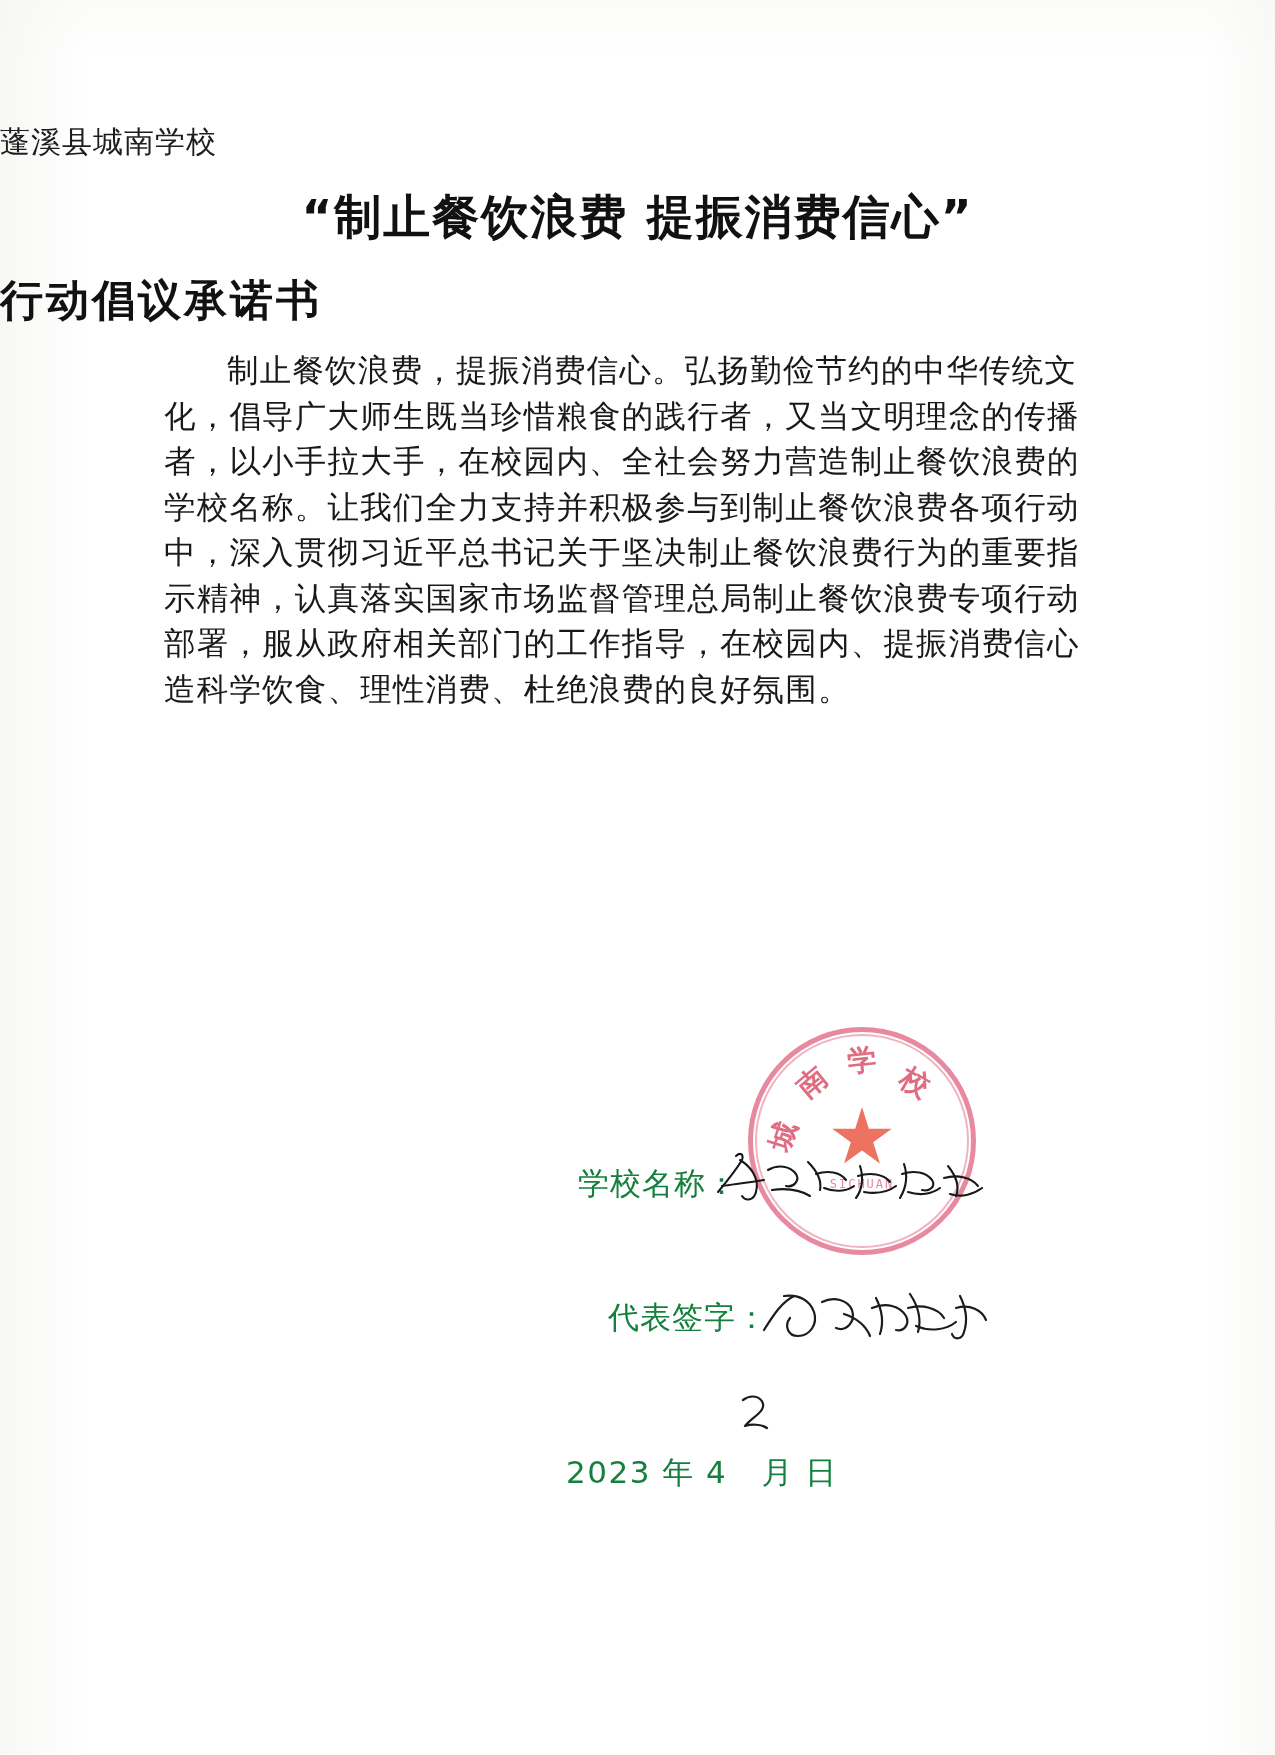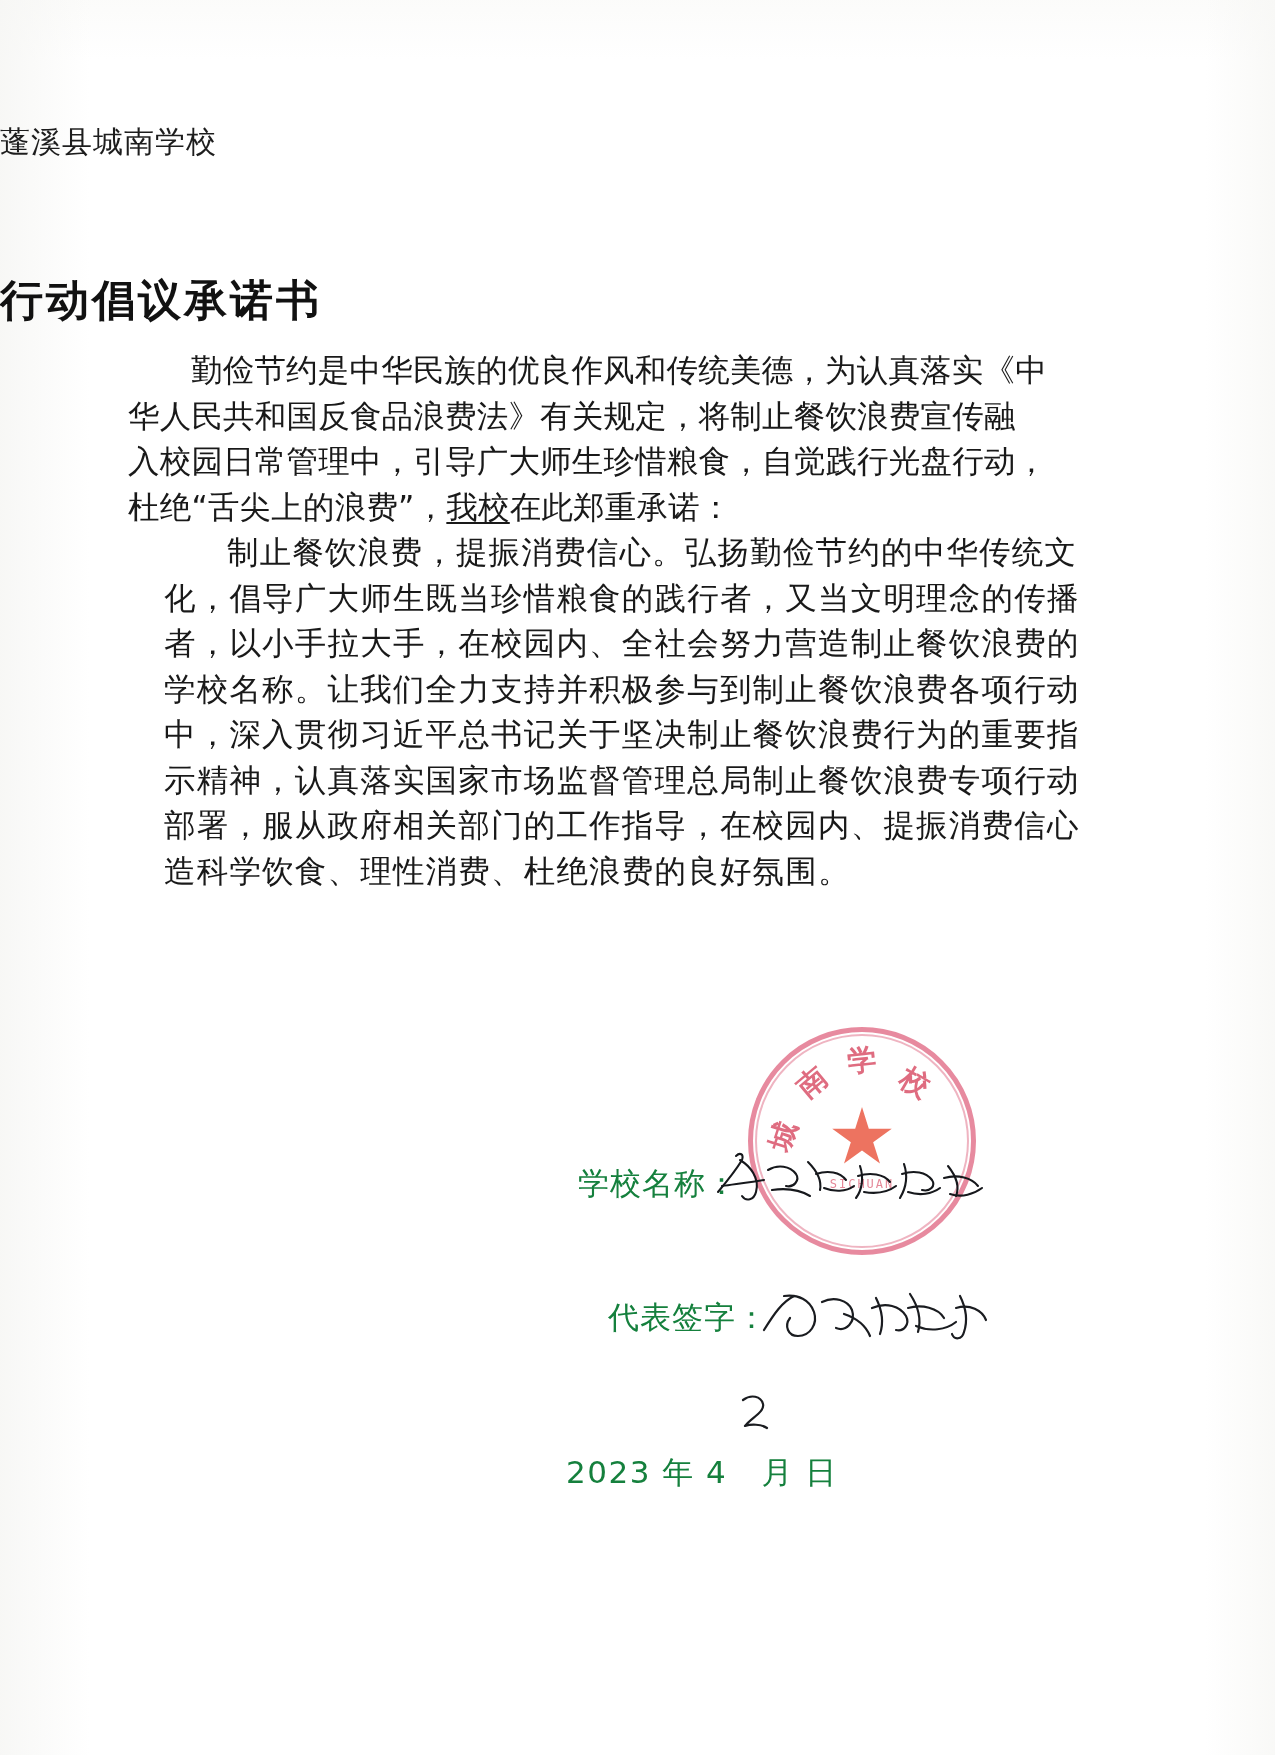--- a/index.html
+++ b/index.html
@@ -203,31 +203,26 @@
 </head>
 <body>
 
 <div class="page">
   <div class="scan-tint"></div>
 
   <div class="content">
 
     <div class="school-line">蓬溪县城南学校</div>
 
+    <div class="title-main">“制止餐饮浪费  提振消费信心”</div>
 
     <div class="title-sub">行动倡议承诺书</div>
 
     <div class="body-block">
 
-      <div>
-        <div class="body-line indent">勤俭节约是中华民族的优良作风和传统美德，为认真落实《中</div>
-        <div class="body-line">华人民共和国反食品浪费法》有关规定，将制止餐饮浪费宣传融</div>
-        <div class="body-line">入校园日常管理中，引导广大师生珍惜粮食，自觉践行光盘行动，</div>
-        <div class="body-line"><span>杜绝“舌尖上的浪费”，</span><span class="uline">我校</span><span>在此郑重承诺：</span></div>
-      </div>
 
       <div>
         <div class="body-line indent loose">制止餐饮浪费，提振消费信心。弘扬勤俭节约的中华传统文</div>
         <div class="body-line loose">化，倡导广大师生既当珍惜粮食的践行者，又当文明理念的传播</div>
         <div class="body-line loose">者，以小手拉大手，在校园内、全社会努力营造制止餐饮浪费的</div>
         <div class="body-line loose">学校名称。让我们全力支持并积极参与到制止餐饮浪费各项行动</div>
         <div class="body-line loose">中，深入贯彻习近平总书记关于坚决制止餐饮浪费行为的重要指</div>
         <div class="body-line loose">示精神，认真落实国家市场监督管理总局制止餐饮浪费专项行动</div>
         <div class="body-line loose">部署，服从政府相关部门的工作指导，在校园内、提振消费信心</div>
         <div class="body-line loose">造科学饮食、理性消费、杜绝浪费的良好氛围。</div>

